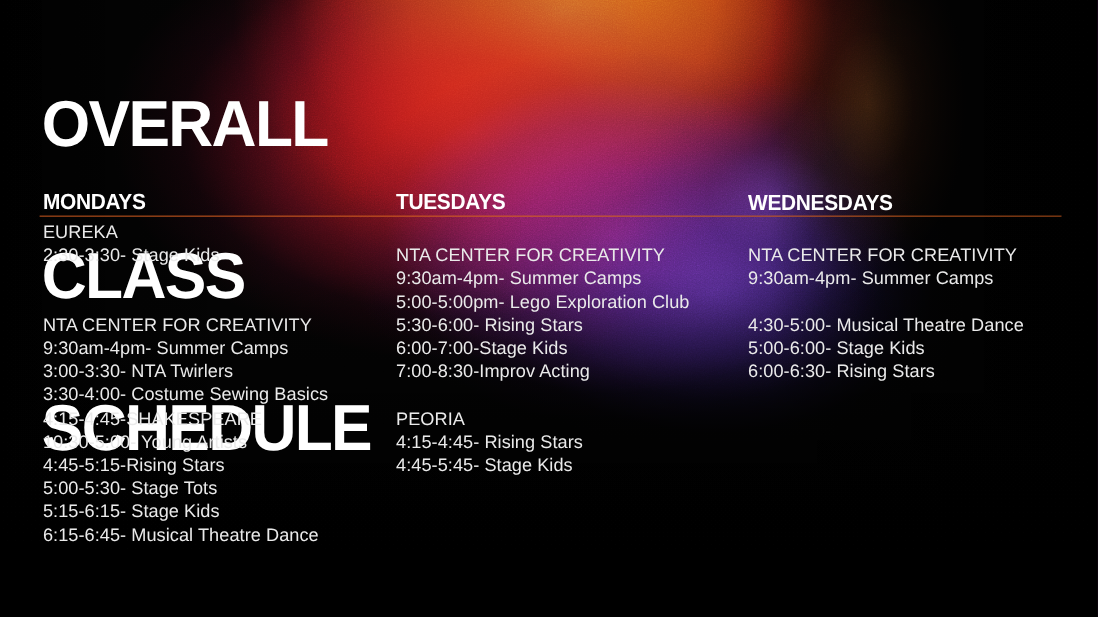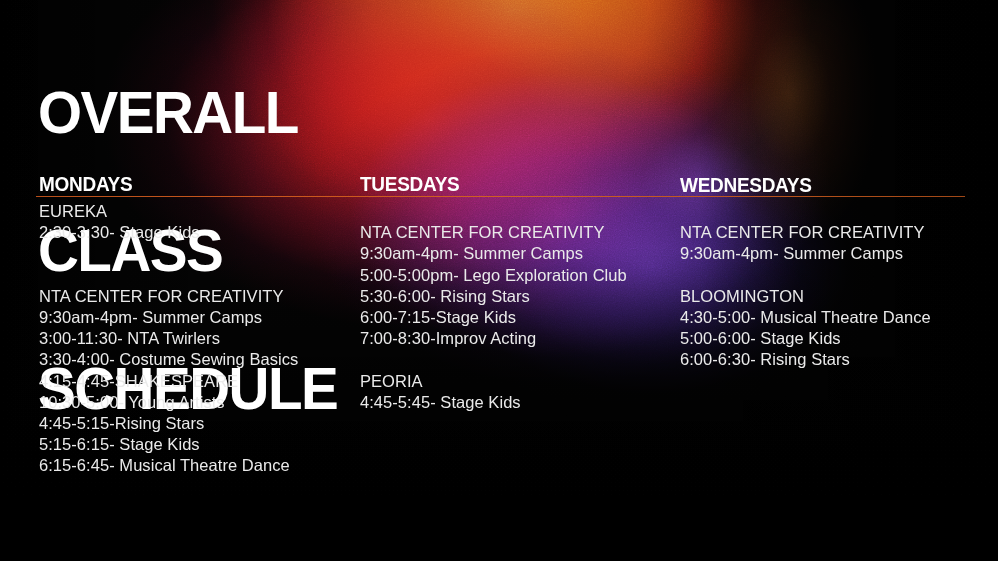--- a/index.html
+++ b/index.html
@@ -210,44 +210,45 @@
 
   <div id="rule"></div>
 
   <div class="col" id="col-mon">
       <span class="line">EUREKA</span>
       <span class="line">2:30-3:30- Stage Kids</span>
       <span class="line blank">&nbsp;</span>
       <span class="line blank">&nbsp;</span>
       <span class="line">NTA CENTER FOR CREATIVITY</span>
       <span class="line">9:30am-4pm- Summer Camps</span>
-      <span class="line">3:00-11:30- NTA Twirlers</span>
+      <span class="line">3:00-3:30- NTA Twirlers</span>
       <span class="line">3:30-4:00- Costume Sewing Basics</span>
       <span class="line">4:15-4:45-SHAKESPEARE</span>
       <span class="line">10:30-5:00- Young Artists</span>
       <span class="line">4:45-5:15-Rising Stars</span>
+      <span class="line">5:00-5:30- Stage Tots</span>
       <span class="line">5:15-6:15- Stage Kids</span>
       <span class="line">6:15-6:45- Musical Theatre Dance</span>
     </div>
   <div class="col" id="col-tue">
       <span class="line blank">&nbsp;</span>
       <span class="line">NTA CENTER FOR CREATIVITY</span>
       <span class="line">9:30am-4pm- Summer Camps</span>
       <span class="line">5:00-5:00pm- Lego Exploration Club</span>
       <span class="line">5:30-6:00- Rising Stars</span>
-      <span class="line">6:00-7:15-Stage Kids</span>
+      <span class="line">6:00-7:00-Stage Kids</span>
       <span class="line">7:00-8:30-Improv Acting</span>
       <span class="line blank">&nbsp;</span>
       <span class="line">PEORIA</span>
+      <span class="line">4:15-4:45- Rising Stars</span>
       <span class="line">4:45-5:45- Stage Kids</span>
     </div>
   <div class="col" id="col-wed">
       <span class="line blank">&nbsp;</span>
       <span class="line">NTA CENTER FOR CREATIVITY</span>
       <span class="line">9:30am-4pm- Summer Camps</span>
       <span class="line blank">&nbsp;</span>
-      <span class="line">BLOOMINGTON</span>
       <span class="line">4:30-5:00- Musical Theatre Dance</span>
       <span class="line">5:00-6:00- Stage Kids</span>
       <span class="line">6:00-6:30- Rising Stars</span>
     </div>
 
 </div>
 
 </body></html>

